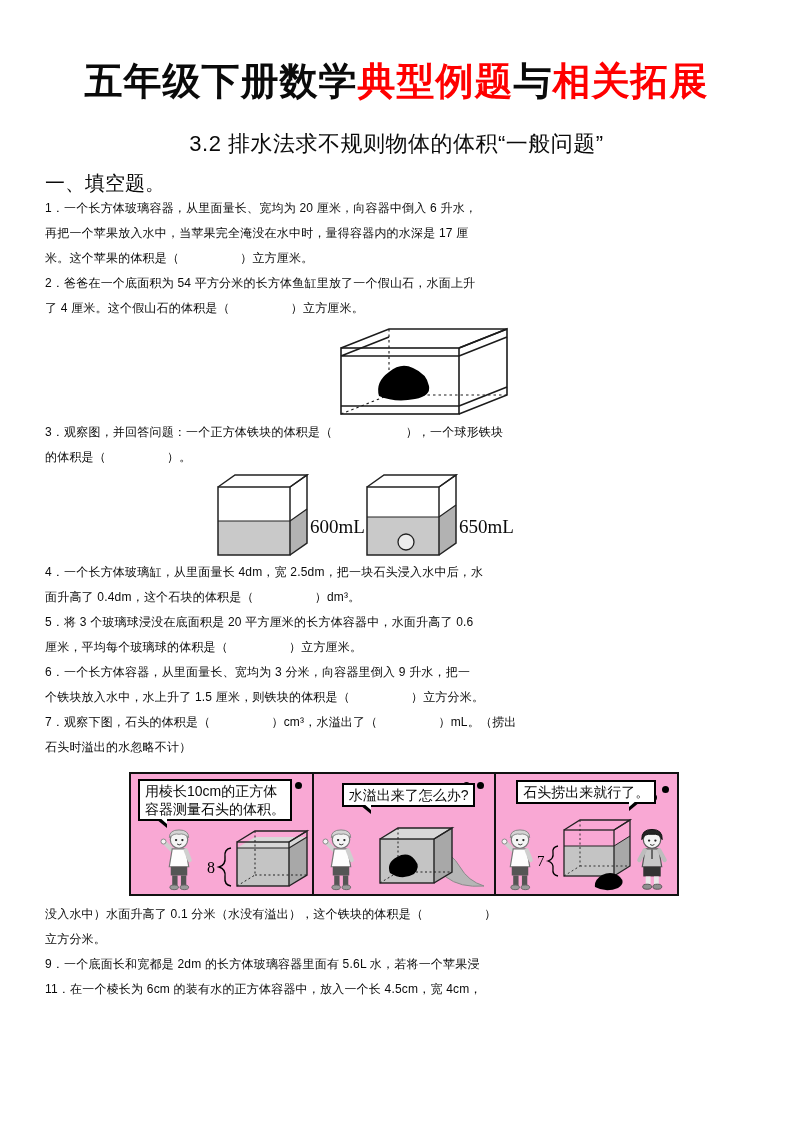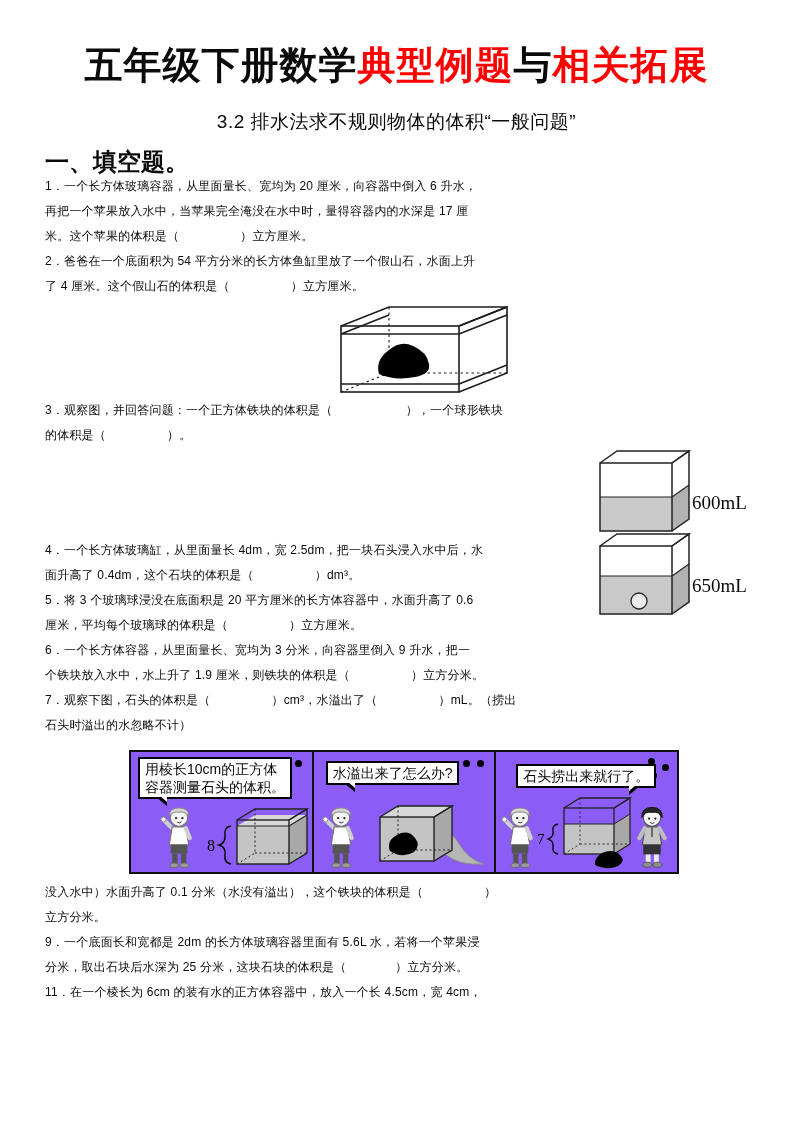--- a/index.html
+++ b/index.html
@@ -1,39 +1,39 @@
 <!DOCTYPE html>
 <html><head>
 <meta charset="utf-8">
 <style>
   html,body{margin:0;padding:0;background:#fff;}
   .page{
     position:relative;width:793px;height:1122px;box-sizing:border-box;
     background:#ffffff;color:#0a0a0a;overflow:hidden;
-    padding:0 45px;font-family:"Liberation Sans", sans-serif;
+    padding:16px 45px;font-family:"Liberation Sans", sans-serif;
   }
   .title{margin:42px 0 0;text-align:center;font-size:38px;font-weight:bold;
          letter-spacing:1px;line-height:46px;white-space:nowrap;}
   .red{color:#ff0000;}
-  .subtitle{text-align:center;font-size:19px;margin-top:20px;line-height:28px;
+  .subtitle{text-align:center;font-size:22px;margin-top:26px;line-height:28px;
             font-weight:500;letter-spacing:.5px;}
-  .section{font-size:24px;font-weight:bold;margin-top:13px;line-height:25px;}
+  .section{font-size:20px;font-weight:normal;margin-top:13px;line-height:25px;}
   .qline{font-size:12px;line-height:25px;white-space:nowrap;letter-spacing:.2px;}
 
   
   .fig-tank{height:98px;margin:1px 0 0 292px;}
   
-  .fig-containers{height:86px;margin:2px 0 2px 172px;display:flex;align-items:flex-end;flex-direction:column;}
+  .fig-containers{height:86px;margin:2px 0 2px 172px;display:flex;align-items:center;}
   .container-unit{display:flex;align-items:flex-start;}
   .vol-label{font-family:"Liberation Serif", serif;font-size:19px;width:56px;
              margin-top:42px;margin-left:1px;}
 
   
   .comic{box-sizing:border-box;margin:12px 0 6px 84px;width:550px;height:124px;
-         border:2px solid #111;display:flex;background:#8b5cf6;}
+         border:2px solid #111;display:flex;background:#f9a8d4;}
   .panel{flex:1;position:relative;border-right:2px solid #111;}
   .panel:last-child{border-right:none;}
   .bubble{position:absolute;border:2px solid #000;background:#fff;
           padding:1px 5px;font-size:14px;line-height:18px;z-index:3;white-space:nowrap;}
   .tail-b{position:absolute;width:0;height:0;bottom:-9px;left:16px;
           border-left:11px solid transparent;border-top:9px solid #000;}
   .tail-w{position:absolute;width:0;height:0;bottom:-5px;left:19px;
           border-left:8px solid transparent;border-top:7px solid #fff;z-index:4;}
   .tail-right .tail-b{left:auto;right:14px;border-left:none;
           border-right:11px solid transparent;}
@@ -144,21 +144,21 @@
     </div>
   </div>
 
   <div class="qline">4．一个长方体玻璃缸，从里面量长 4dm，宽 2.5dm，把一块石头浸入水中后，水</div>
   <div class="qline">面升高了 0.4dm，这个石块的体积是（　　　　　）dm³。</div>
 
   <div class="qline">5．将 3 个玻璃球浸没在底面积是 20 平方厘米的长方体容器中，水面升高了 0.6</div>
   <div class="qline">厘米，平均每个玻璃球的体积是（　　　　　）立方厘米。</div>
 
   <div class="qline">6．一个长方体容器，从里面量长、宽均为 3 分米，向容器里倒入 9 升水，把一</div>
-  <div class="qline">个铁块放入水中，水上升了 1.9 厘米，则铁块的体积是（　　　　　）立方分米。</div>
+  <div class="qline">个铁块放入水中，水上升了 1.5 厘米，则铁块的体积是（　　　　　）立方分米。</div>
 
   <div class="qline">7．观察下图，石头的体积是（　　　　　）cm³，水溢出了（　　　　　）mL。（捞出</div>
   <div class="qline">石头时溢出的水忽略不计）</div>
 
   <div class="comic">
 
     <div class="panel">
       <span class="dot" style="top:8px;right:10px"></span>
       <div class="bubble" style="top:5px;left:7px">
         <div>用棱长10cm的正方体</div>
@@ -181,21 +181,21 @@
           <path d="M52,51 L104,51 M52,7 L52,51 M34,62 L52,51" stroke-width="1" stroke-dasharray="2,2.5"></path>
         </g>
         <path d="M28,24 Q21,25 22,33 Q23,41 16,43 Q23,45 22,53 Q21,61 28,62" fill="none" stroke="#000" stroke-width="1.4"></path>
         <text x="4" y="49" font-size="16" class="num-serif" font-family="Liberation Serif, serif">8</text>
       </svg>
     </div>
 
     <div class="panel">
       <span class="dot" style="top:8px;right:24px"></span>
       <span class="dot" style="top:8px;right:10px"></span>
-      <div class="bubble" style="top:9px;left:12px">
+      <div class="bubble" style="top:9px;left:28px">
         <div>水溢出来了怎么办?</div>
         <span class="tail-b"></span>
         <span class="tail-w"></span>
       </div>
       <svg class="abs" style="left:5px;bottom:3px" width="44" height="64" viewBox="0 0 44 66">
           <use href="#kid-gray"></use>
         </svg>
       <svg class="abs" style="right:2px;bottom:5px" width="122" height="70" viewBox="0 0 122 70">
         <path d="M64,26 Q82,34 90,48 Q98,62 114,67 Q90,69 76,58 Q65,49 63,38 Z" fill="#b6b6b6" stroke="#8a8a8a" stroke-width="1"></path>
         <rect x="10" y="20" width="54" height="44" fill="#c4c4c4"></rect>
@@ -208,21 +208,21 @@
           <path d="M28,53 L82,53 M28,9 L28,53 M10,64 L28,53" stroke-width="1" stroke-dasharray="2,2.5"></path>
         </g>
         <path d="M20,54 Q16,44 27,38 Q38,32 45,41 Q51,48 44,55 Q32,62 20,54 Z" fill="#000"></path>
       </svg>
     </div>
 
     <div class="panel tail-right">
       <span class="dot" style="top:6px;right:22px"></span>
       <span class="dot" style="top:12px;right:8px"></span>
       <span class="dot" style="top:20px;right:20px"></span>
-      <div class="bubble" style="top:12px;left:20px">
+      <div class="bubble" style="top:6px;left:20px">
         <div>石头捞出来就行了。</div>
         <span class="tail-b"></span>
         <span class="tail-w"></span>
       </div>
       <svg class="abs" style="left:2px;bottom:3px" width="44" height="64" viewBox="0 0 44 66">
           <use href="#kid-gray"></use>
         </svg>
       <svg class="abs" style="left:40px;bottom:16px" width="100" height="62" viewBox="0 0 100 62">
         <rect x="28" y="30" width="50" height="30" fill="#c4c4c4"></rect>
         <path d="M78,30 L94,20 L94,50 L78,60 Z" fill="#a8a8a8"></path>
@@ -243,17 +243,16 @@
           <use href="#kid-boy"></use>
         </svg>
     </div>
   </div>
 
   <div class="qline">没入水中）水面升高了 0.1 分米（水没有溢出），这个铁块的体积是（　　　　　）</div>
   <div class="qline">立方分米。</div>
 
   <div class="qline">9．一个底面长和宽都是 2dm 的长方体玻璃容器里面有 5.6L 水，若将一个苹果浸</div>
 
-  <div class="qline">分米，取出石块后水深为 25 分米，这块石块的体积是（　　　　）立方分米。</div>
 
   <div class="qline">11．在一个棱长为 6cm 的装有水的正方体容器中，放入一个长 4.5cm，宽 4cm，</div>
 
 </div>
 
 </body></html>

